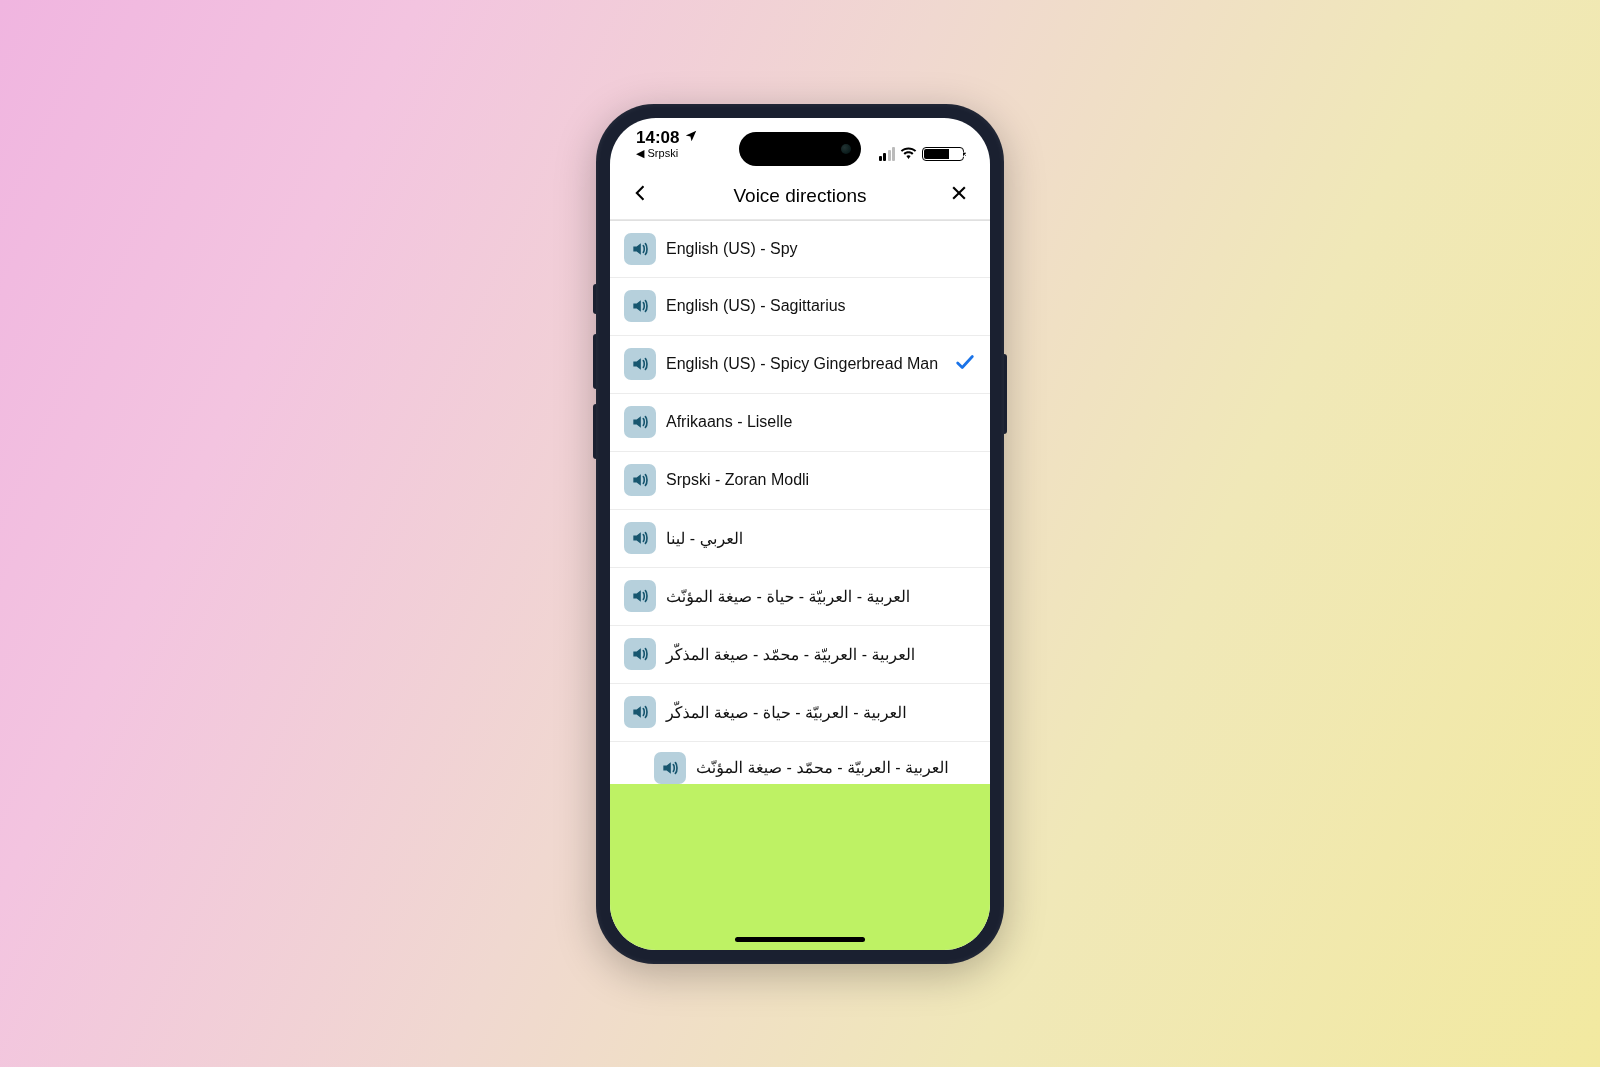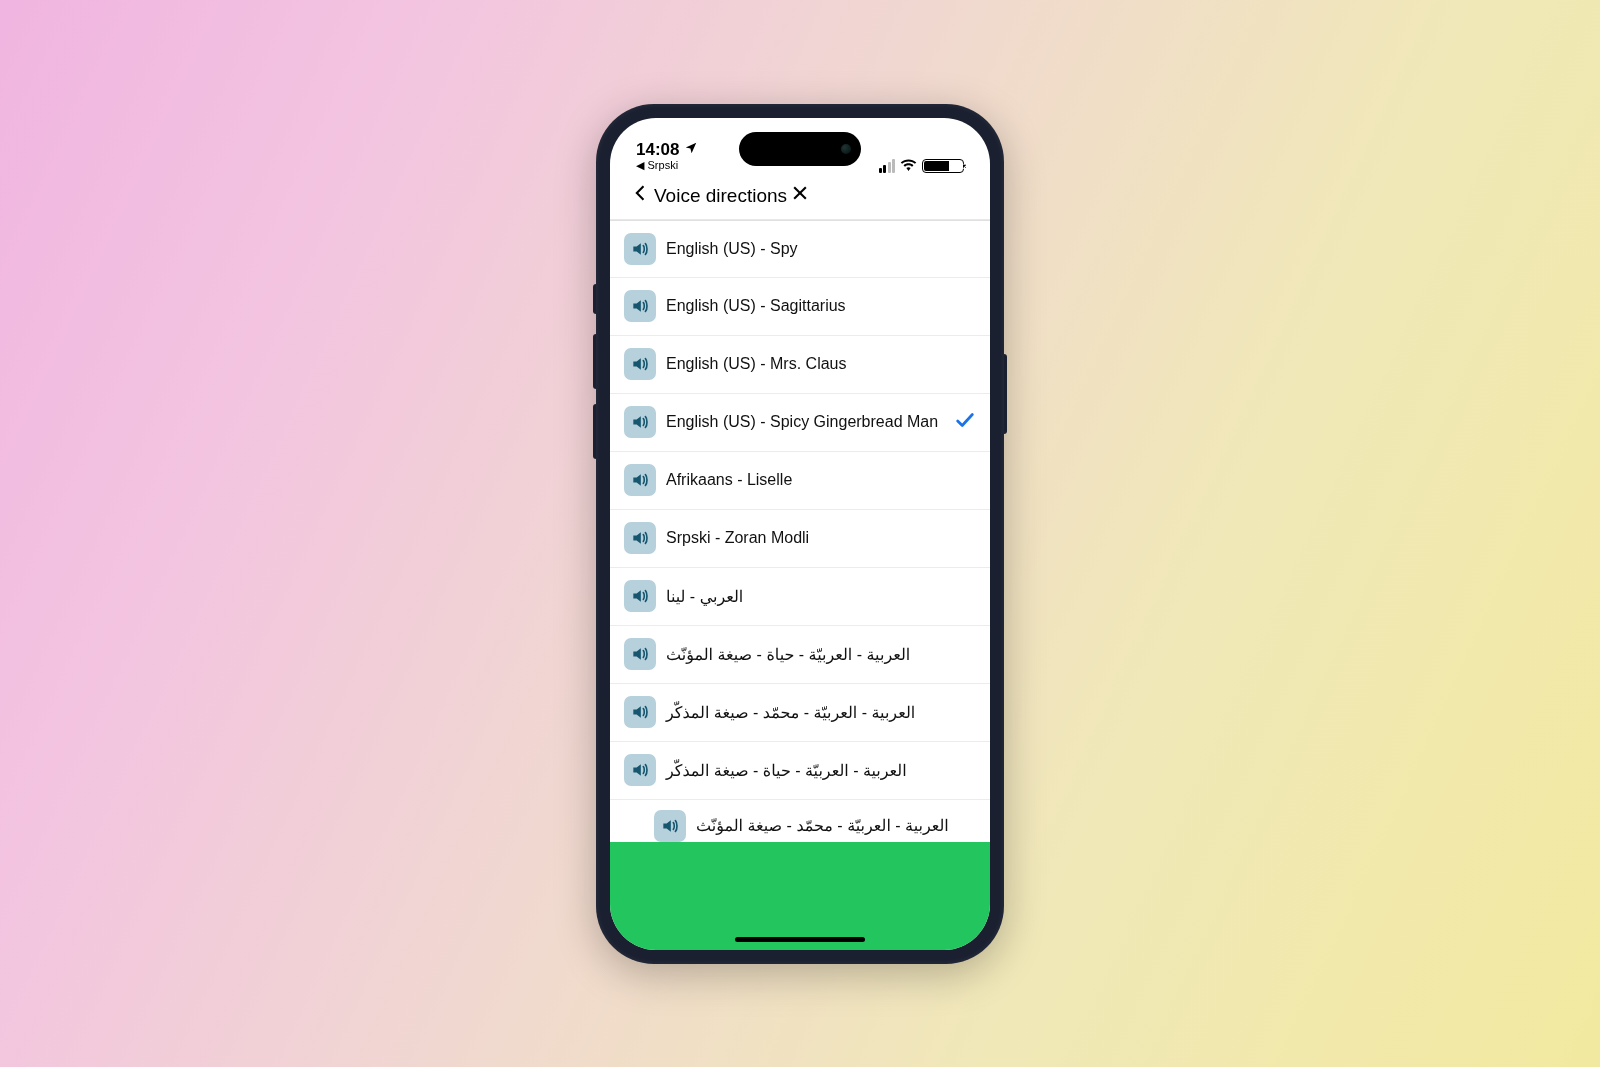--- a/index.html
+++ b/index.html
@@ -62,21 +62,20 @@
     content:""; width:10px; height:10px; border-radius:50%;
     background: radial-gradient(circle at 35% 35%, #233, #011);
   }
   .status-bar {
     position: absolute; top: 0; left: 0; right: 0;
     height: 56px;
     display: flex; justify-content: space-between;
     padding: 10px 26px 0 26px;
     font-weight: 600; font-size: 16px;
     z-index: 10;
-    margin-top: 12px;
   }
   .status-left { display:flex; flex-direction:column; align-items:flex-start; }
   .status-time-row { display:flex; align-items:center; gap:5px; font-size:17px; font-weight:700;}
   .status-back-app { font-size:11px; font-weight:400; margin-top:-1px;}
   .status-right { display:flex; align-items:center; gap:5px; padding-top:6px;}
   .signal { display:flex; align-items:flex-end; gap:1.5px; }
   .signal span { width:3px; background:#000; border-radius:1px; }
   .signal span:nth-child(1){height:5px;}
   .signal span:nth-child(2){height:8px;}
   .signal span:nth-child(3){height:11px; background:#bbb;}
@@ -86,34 +85,34 @@
     width:26px; height:14px; border:1px solid #000; border-radius:4px;
     position:relative; display:flex; align-items:center; justify-content:center;
     font-size:9px; font-weight:700;padding-left:40px;
   }
   .battery::after{ content:""; position:absolute; right:-3px; top:4px; width:2px; height:5px; background:#000; border-radius:0 2px 2px 0;}
   .battery-fill{ position:absolute; left:1px; top:1px; bottom:1px; background:#000; border-radius:2px 0 0 2px; width:62%;}
   .battery-text{ position:relative; color:#fff; z-index:2; font-size:9px;}
 
   .nav-header {
     position:absolute; top:56px; left:0; right:0; height:46px;
-    display:flex; align-items:center; 
+    display:flex; align-items:center; justify-content:space-between;
     padding: 0 18px;
     background:#fff;
     border-bottom:1px solid #e8e8e8;
     z-index:5;
   }
   .nav-title { font-size:19px; font-weight:500; }
   .nav-icon { font-size:22px; width:26px; text-align:center; cursor:pointer; user-select:none; font-weight:300;}
   .nav-icon svg { width:20px; height:20px; stroke:#000; stroke-width:2.5; fill:none; }
 
   .list {
     position:absolute; top:102px; left:0; right:0; bottom:0;
     overflow:hidden;
-    background:#22c55e;
+    background:#bef264;
   }
   .row {
     display:flex; align-items:center; gap:10px;
     background:#fff;
     padding: 12px 14px;
     border-bottom:1px solid #ececec;
     min-height:58px;
   }
   .row:first-child{ border-top:1px solid #e0e0e0; }
   .speaker {
@@ -208,30 +207,20 @@
           <div class="row-label">English (US) - Sagittarius</div>
         </div>
         <div class="row">
           <div class="speaker">
             <svg viewBox="0 0 24 24">
               <path d="M4 9 L4 15 L8 15 L13 19 L13 5 L8 9 Z" fill="#17566f"></path>
               <path d="M16 8 C17.5 9.5 17.5 14.5 16 16" stroke="#17566f" stroke-width="2" fill="none" stroke-linecap="round"></path>
               <path d="M18.5 5.5 C21 8 21 16 18.5 18.5" stroke="#17566f" stroke-width="2" fill="none" stroke-linecap="round"></path>
             </svg>
           </div>
-          <div class="row-label">English (US) - Mrs. Claus</div>
-        </div>
-        <div class="row">
-          <div class="speaker">
-            <svg viewBox="0 0 24 24">
-              <path d="M4 9 L4 15 L8 15 L13 19 L13 5 L8 9 Z" fill="#17566f"></path>
-              <path d="M16 8 C17.5 9.5 17.5 14.5 16 16" stroke="#17566f" stroke-width="2" fill="none" stroke-linecap="round"></path>
-              <path d="M18.5 5.5 C21 8 21 16 18.5 18.5" stroke="#17566f" stroke-width="2" fill="none" stroke-linecap="round"></path>
-            </svg>
-          </div>
           <div class="row-label">English (US) - Spicy Gingerbread Man</div>
           <div class="check"><svg viewBox="0 0 24 24">
               <polyline points="4 13 9 18 20 6"></polyline>
             </svg></div>
         </div>
         <div class="row">
           <div class="speaker">
             <svg viewBox="0 0 24 24">
               <path d="M4 9 L4 15 L8 15 L13 19 L13 5 L8 9 Z" fill="#17566f"></path>
               <path d="M16 8 C17.5 9.5 17.5 14.5 16 16" stroke="#17566f" stroke-width="2" fill="none" stroke-linecap="round"></path>

